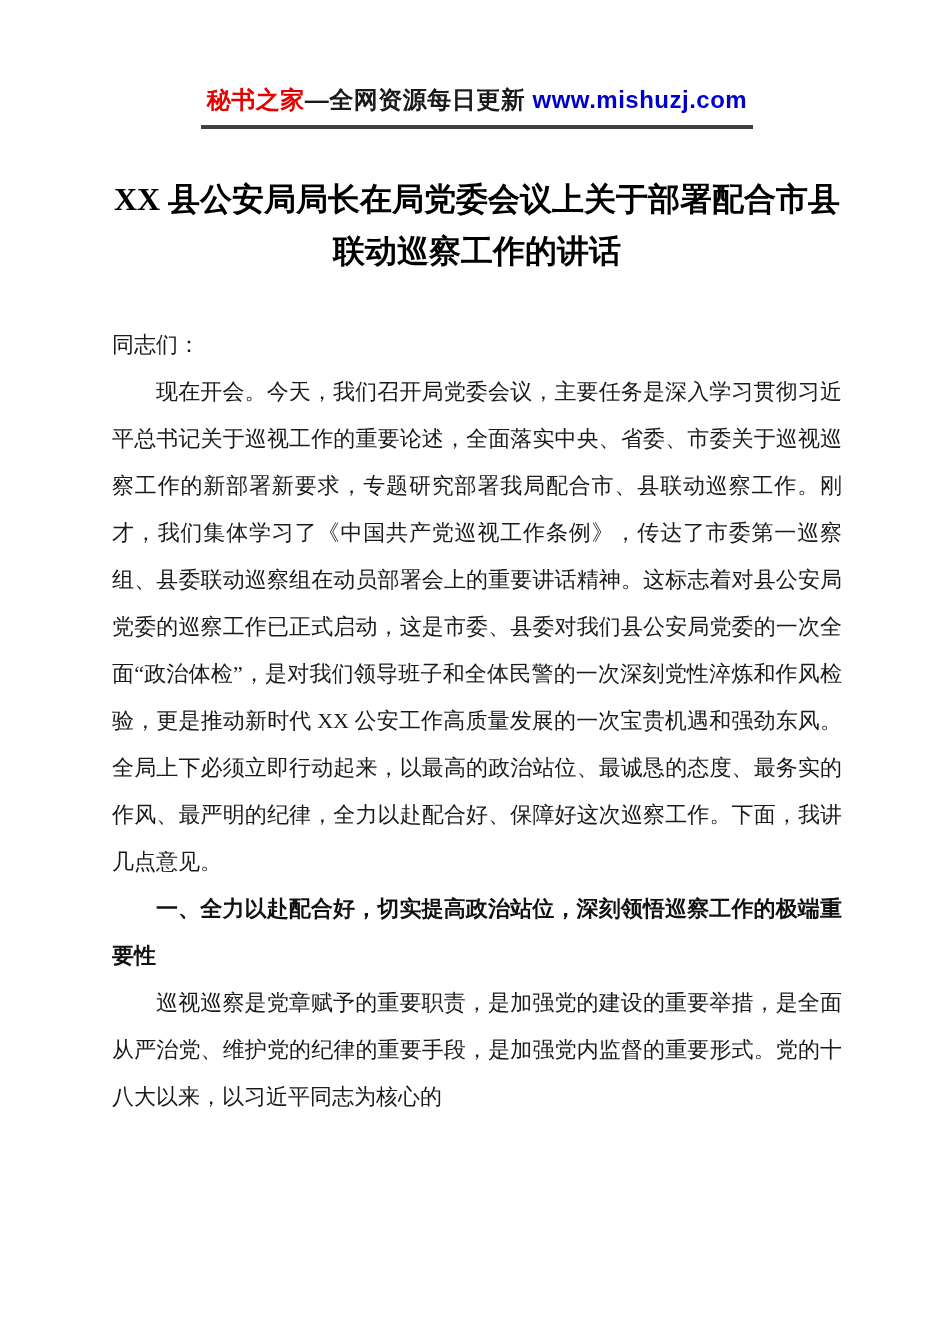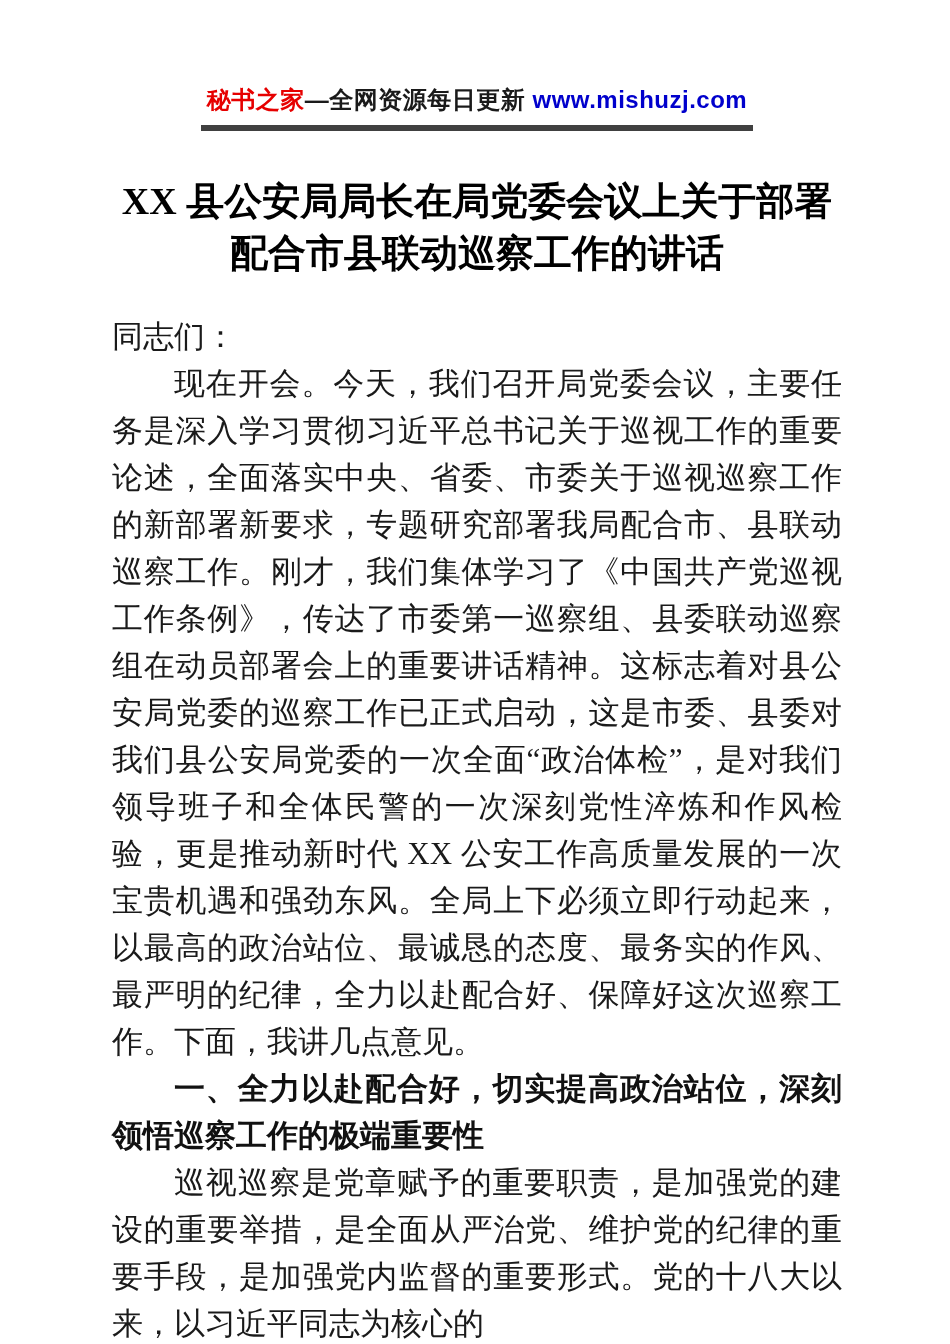--- a/index.html
+++ b/index.html
@@ -21,49 +21,49 @@
   .content {
     padding: 84px 108px 0 112px;
     box-sizing: border-box;
   }
   .site-header {
     text-align: center;
   }
   .site-header-inner {
     display: inline-block;
     padding: 0 6px 9px 6px;
-    border-bottom: 6px solid #404040;
+    border-bottom: 4px solid #404040;
     font-family: "Liberation Sans", sans-serif;
     font-weight: bold;
     font-size: 24px;
     letter-spacing: 0.5px;
     white-space: nowrap;
   }
   .brand {
     color: #e60000;
   }
   .tagline {
     color: #1a1a1a;
   }
   .url {
     color: #0000cc;
     text-decoration: none;
     cursor: pointer;
   }
   .doc-title {
     margin: 44px auto 0 auto;
     text-align: center;
-    font-size: 38px;
+    font-size: 32px;
     font-weight: bold;
     line-height: 52px;
     color: #000000;
   }
   .body-text {
-    margin-top: 34px;
-    font-size: 31px;
+    margin-top: 44px;
+    font-size: 22px;
     line-height: 47px;
     text-align: justify;
     color: #1a1a1a;
   }
   .body-text p {
     margin: 0;
   }
   .indent {
     text-indent: 2em;
   }

